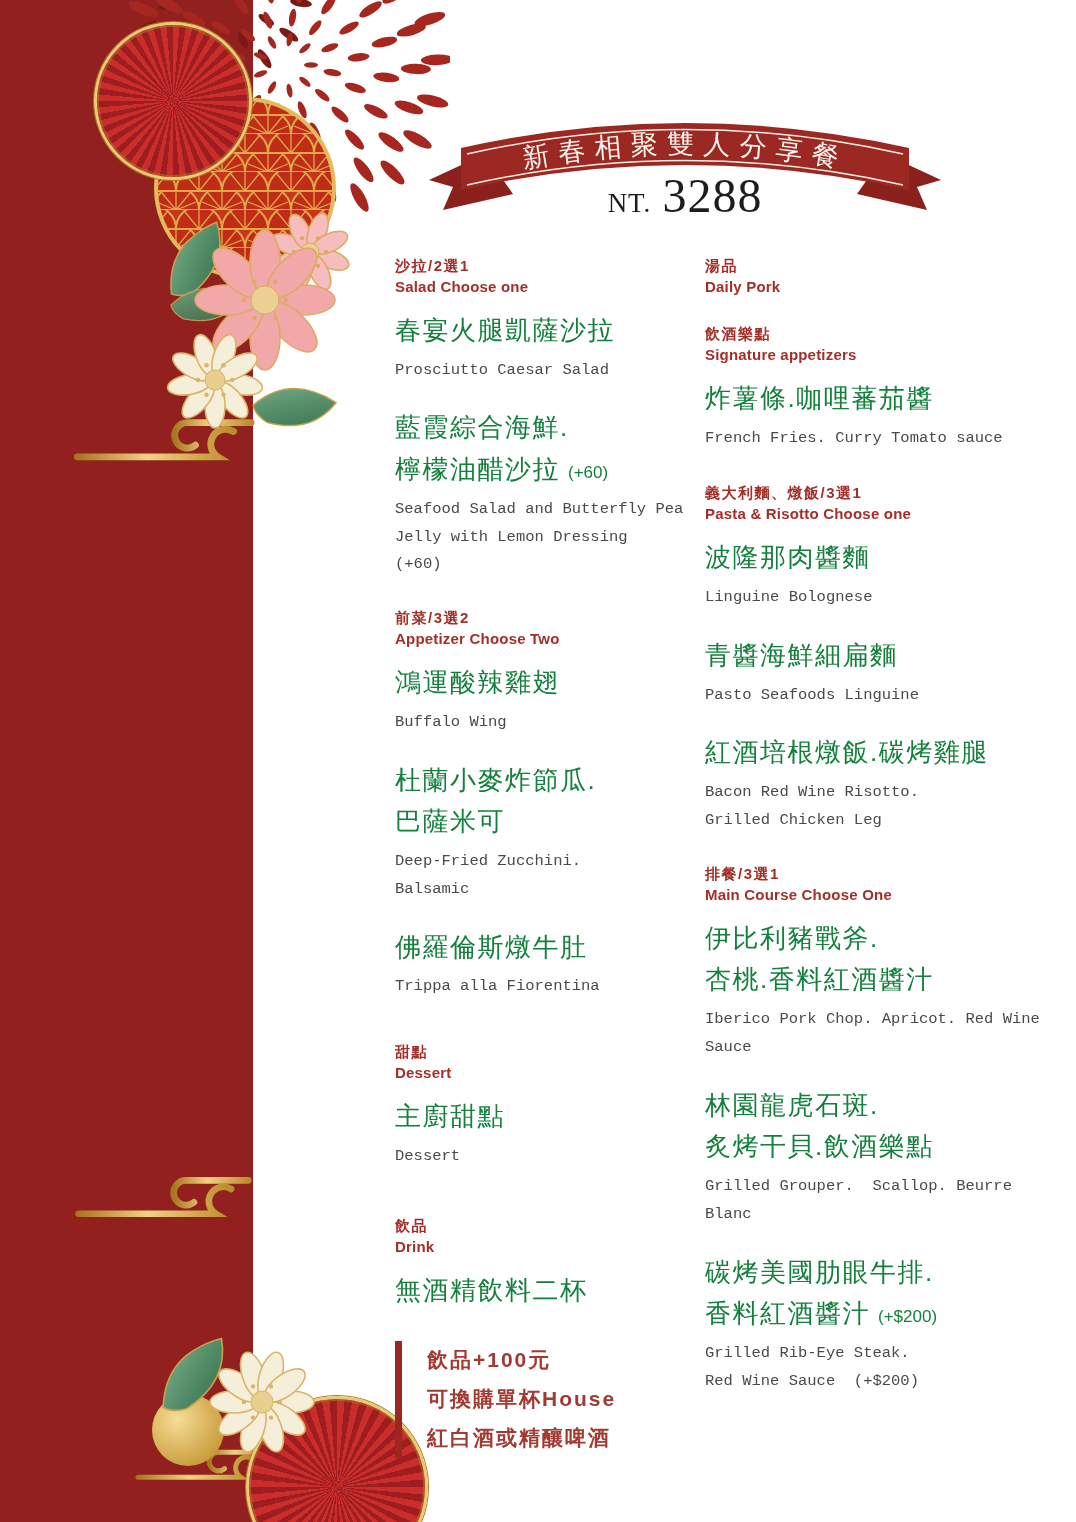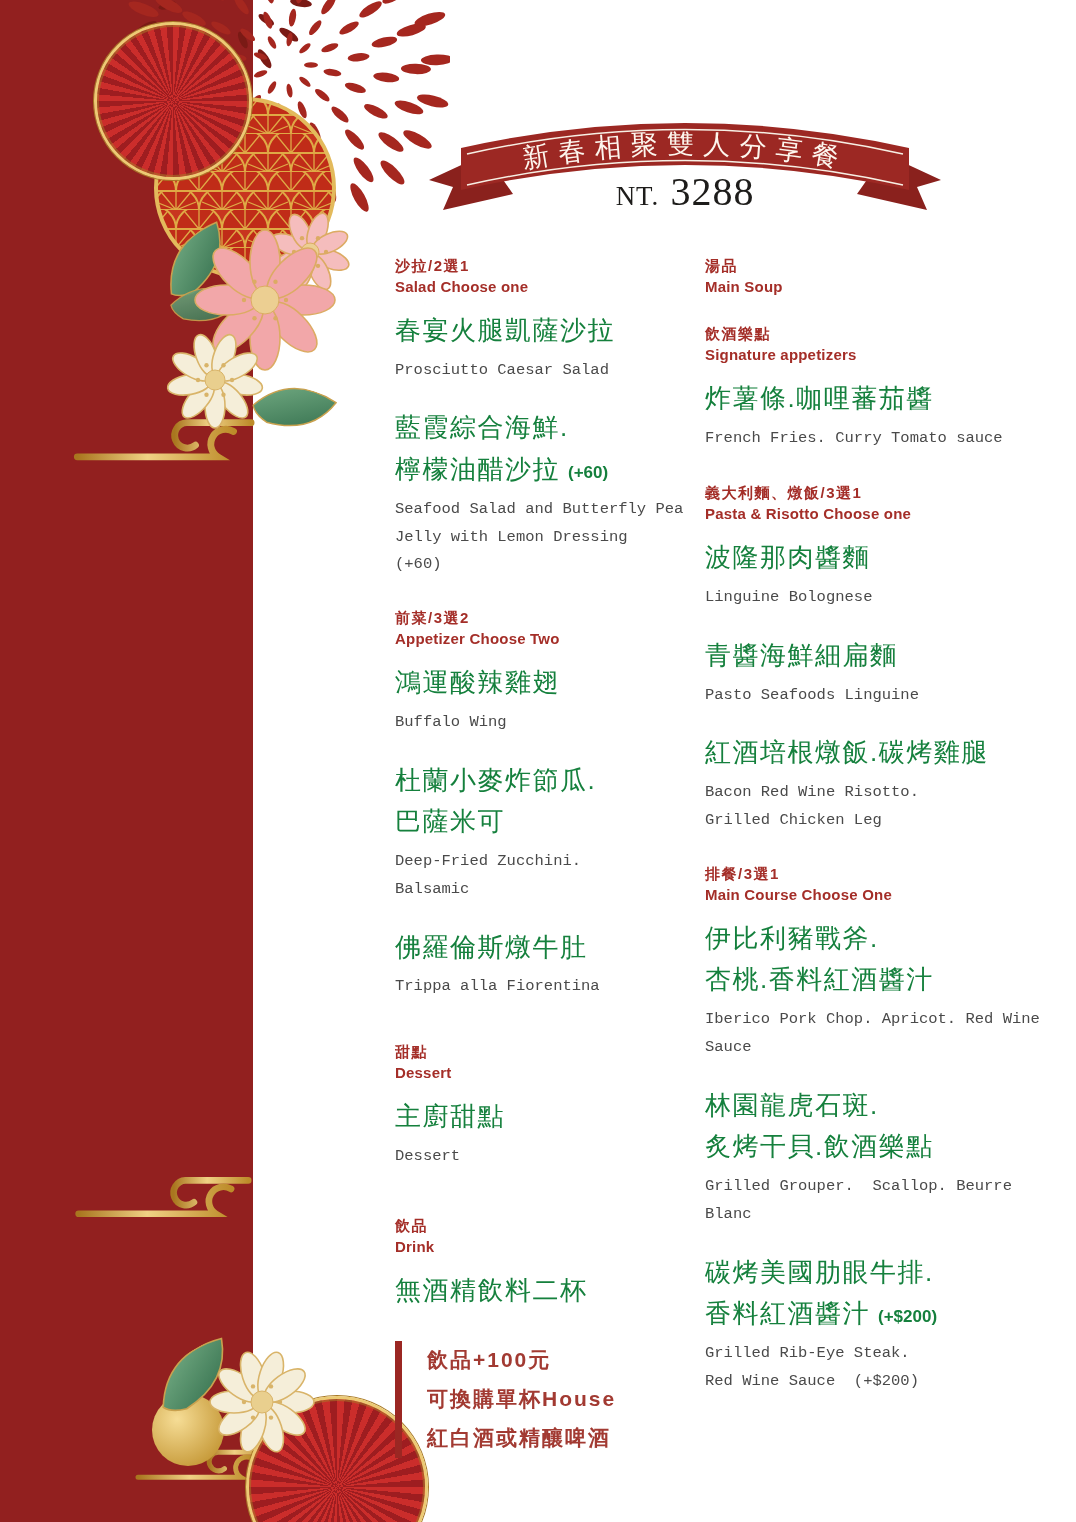--- a/index.html
+++ b/index.html
@@ -12,35 +12,35 @@
        background:repeating-conic-gradient(#cb2d2b 0deg 5deg,#9e1d20 5deg 10deg);
        border:3px solid #ecca74;box-shadow:0 0 0 1px #a87a28, inset 0 0 0 2px rgba(168,122,40,.55);}
   .gold-dot{position:absolute;border-radius:50%;
        background:radial-gradient(circle at 35% 35%,#f6dd96,#b9871f);}
   
   .banner{position:absolute;left:425px;top:92px;width:520px;height:150px;}
   .banner svg{position:absolute;left:0;top:0;}
   .price-row{position:absolute;left:0;top:76px;width:520px;display:flex;align-items:baseline;
              justify-content:center;gap:11px;font-family:"Liberation Serif","DejaVu Serif",serif;color:#1d1c1a;}
   .price-row .nt{font-size:27px;letter-spacing:1px;}
-  .price-row .amt{font-size:40px;letter-spacing:1px;}
+  .price-row .amt{font-size:48px;letter-spacing:1px;}
   
   .col{position:absolute;top:257px;}
   .col-left{left:395px;width:292px;}
   .col-right{left:705px;width:352px;}
   .menu-section{margin-bottom:30px;}
   .col-left .menu-section:nth-child(3){margin-top:42px;}
   .col-left .menu-section:nth-child(4){margin-top:46px;}
   .col-right .menu-section:nth-child(3){margin-top:32px;}
   .col-right .menu-section:nth-child(4){margin-top:30px;}
   .heading-zh{color:#a42e28;font-size:15px;font-weight:700;letter-spacing:1.5px;margin-bottom:2px;}
   .heading-en{color:#a42e28;font-size:15px;font-weight:700;margin-bottom:15px;letter-spacing:.2px;}
   .dish{margin-bottom:23px;}
   .dish-name{color:#15803d;font-size:26px;font-weight:500;letter-spacing:1.5px;line-height:1.6;margin-bottom:5px;}
-  .price-note{font-size:17px;font-weight:700;letter-spacing:0;margin-left:8px;}
+  .price-note{font-size:17px;font-weight:400;letter-spacing:0;margin-left:8px;}
   .dish-desc{color:#4a4a4a;font-size:15.5px;}
   .desc-line{line-height:1.8;white-space:pre-wrap;font-family:Liberation Mono, monospace;}
   
   .note-box{margin-top:26px;border-left:7px solid #9b2723;padding-left:25px;}
   .note-line{color:#a23a32;font-size:21px;font-weight:700;letter-spacing:2px;line-height:1.85;white-space:pre-wrap;}
 </style>
 </head>
 <body>
 
 <div id="page">
@@ -412,21 +412,21 @@
       </div>
       <div class="note-box">
         <div class="note-line">飲品+100元</div>
         <div class="note-line">可換購單杯House</div>
         <div class="note-line">紅白酒或精釀啤酒</div>
       </div>
     </div>
   <div class="col col-right" id="col-right">
       <div class="menu-section">
         <div class="heading-zh">湯品</div>
-        <div class="heading-en">Main Soup</div>
+        <div class="heading-en">Daily Pork</div>
       </div>
       <div class="menu-section">
         <div class="heading-zh">飲酒樂點</div>
         <div class="heading-en">Signature appetizers</div>
         <div class="dish">
           <div class="dish-name">
             <div class="name-line">炸薯條.咖哩蕃茄醬</div>
           </div>
           <div class="dish-desc">
             <div class="desc-line">French Fries. Curry Tomato sauce</div>

